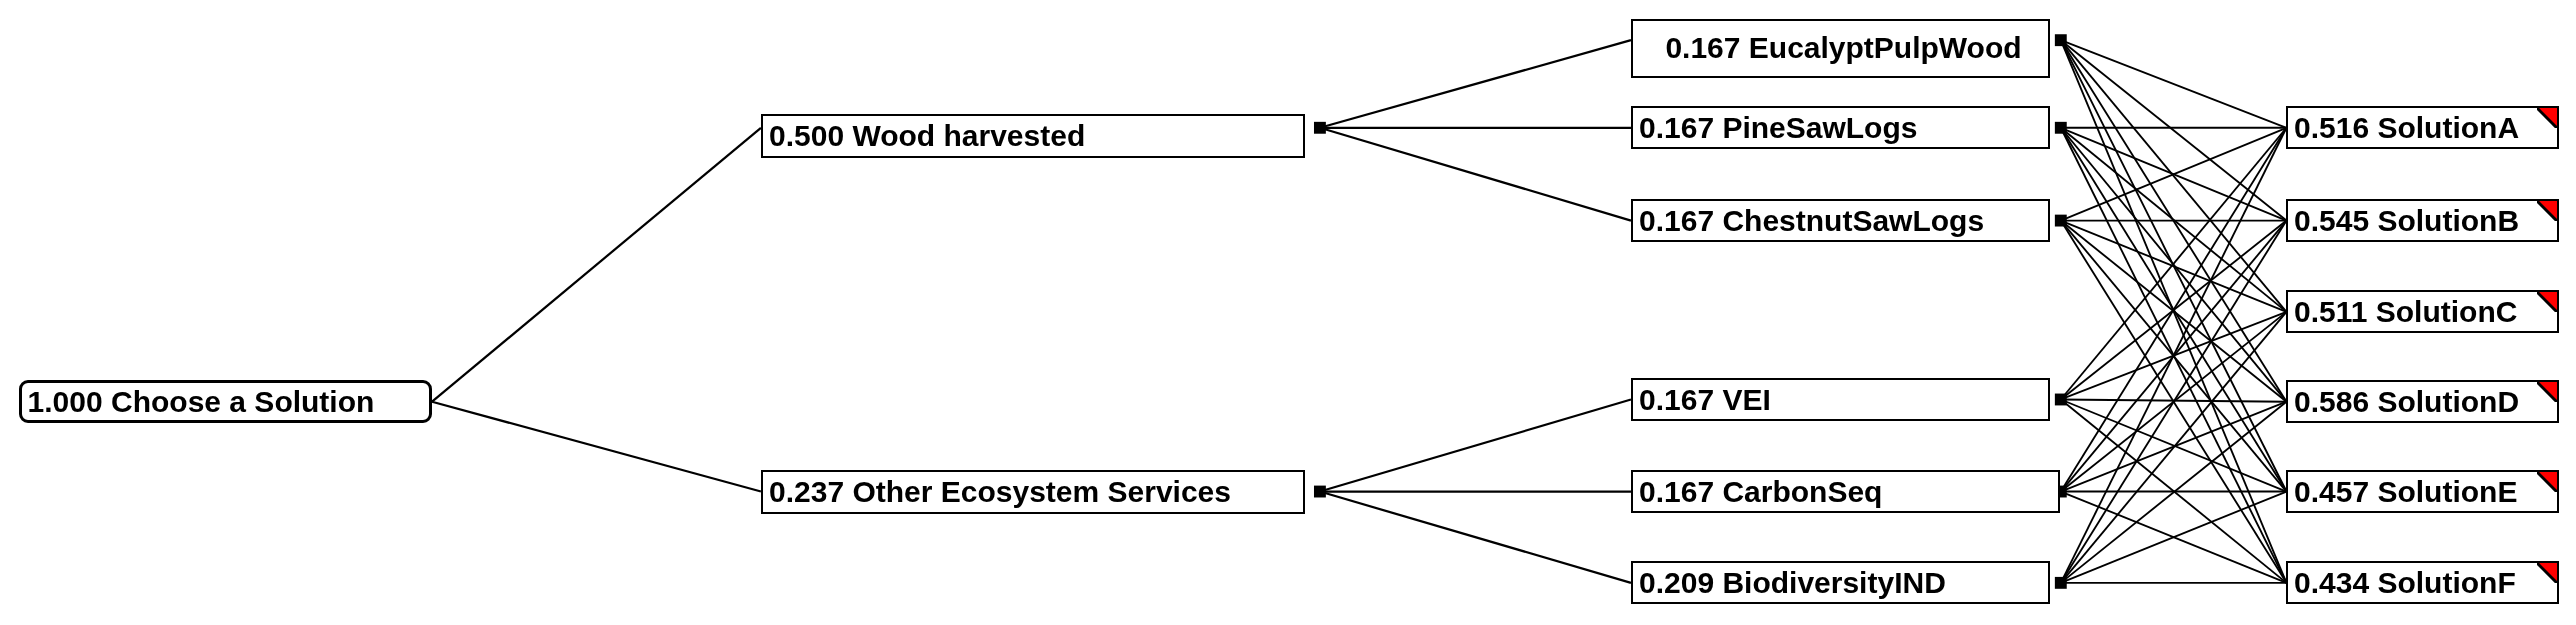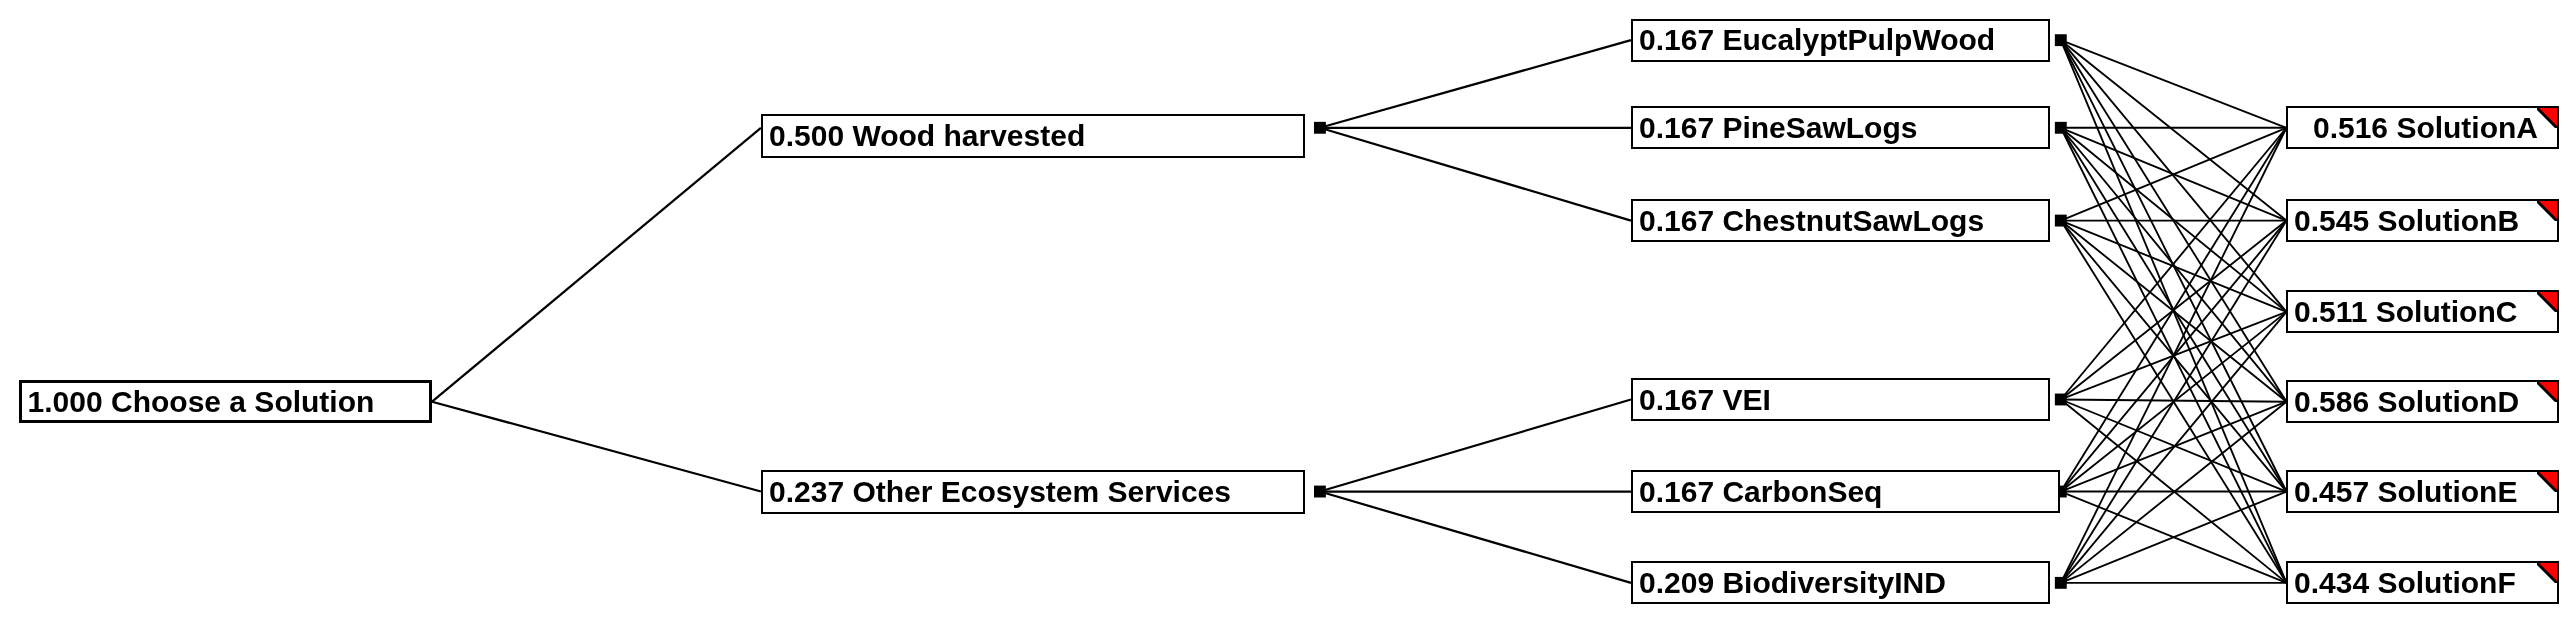--- a/index.html
+++ b/index.html
@@ -24,21 +24,21 @@
     color: #000000;
     font-weight: bold;
     font-size: 30px;
     white-space: nowrap;
     overflow: hidden;
     display: flex;
     align-items: center;
     padding-left: 6px;
     z-index: 2;
   }
-  .node.root { border-width: 3px; }
+  .node.root { border-width: 3px; border-radius: 9px; }
   .flag {
     position: absolute;
     top: 0;
     right: 0;
     width: 20px;
     height: 20px;
     z-index: 3;
   }
 </style>
 </head>
@@ -120,40 +120,40 @@
     <span>1.000 Choose a Solution</span>
   </div>
 
   <div class="node" style="left:761px; top:106px; width:544px; height:44px;margin-top:8px;">
     <span>0.500 Wood harvested</span>
   </div>
   <div class="node" style="left:761px; top:470px; width:544px; height:44px;">
     <span>0.237 Other Ecosystem Services</span>
   </div>
 
-  <div class="node" style="left:1631px; top:18.6px; width:419px; height:43px;">
+  <div class="node" style="left:1631px; top:18.6px; width:419px; height:59px;justify-content:center;">
     <span>0.167 EucalyptPulpWood</span>
   </div>
   <div class="node" style="left:1631px; top:106px; width:419px; height:43px;">
     <span>0.167 PineSawLogs</span>
   </div>
   <div class="node" style="left:1631px; top:199px; width:419px; height:43px;align-items:center;">
     <span>0.167 ChestnutSawLogs</span>
   </div>
   <div class="node" style="left:1631px; top:378px; width:419px; height:43px;">
     <span>0.167 VEI</span>
   </div>
   <div class="node" style="left:1631px; top:470px; width:429px; height:43px;">
     <span>0.167 CarbonSeq</span>
   </div>
   <div class="node" style="left:1631px; top:561px; width:419px; height:43px;">
     <span>0.209 BiodiversityIND</span>
   </div>
 
-  <div class="node" style="left:2286px; top:106px; width:273px; height:43px;justify-content:center;">
+  <div class="node" style="left:2286px; top:106px; width:273px; height:43px;">
     <span>0.516 SolutionA</span>
     <svg class="flag" viewBox="0 0 27 27">
       <polygon points="0,0 27,0 27,27" fill="#ff0000"></polygon>
         <line x1="0" y1="0" x2="27" y2="27" stroke="#000000" stroke-width="4"></line>
     </svg>
   </div>
   <div class="node" style="left:2286px; top:199px; width:273px; height:43px;align-items:center;">
     <span>0.545 SolutionB</span>
     <svg class="flag" viewBox="0 0 27 27">
       <polygon points="0,0 27,0 27,27" fill="#ff0000"></polygon>

